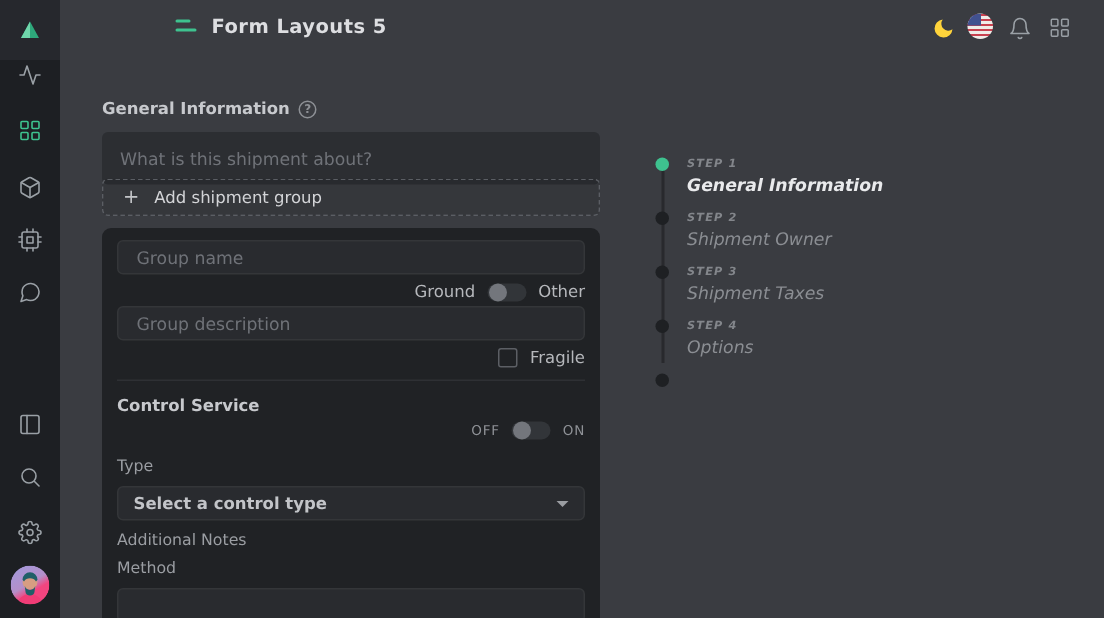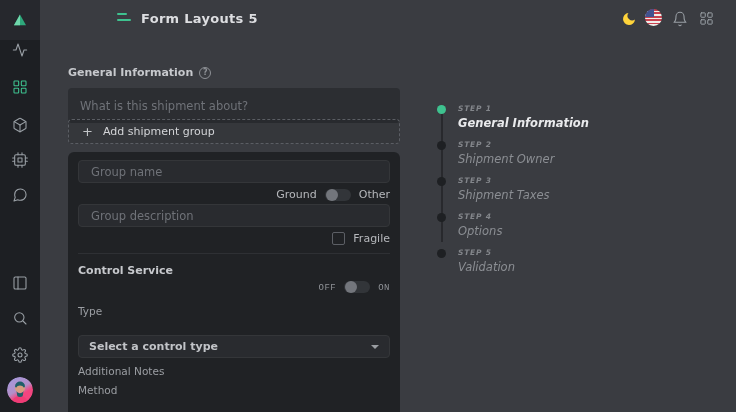--- a/index.html
+++ b/index.html
@@ -47,25 +47,25 @@
   .row-end { display:flex; justify-content:flex-end; align-items:flex-end; gap:8px; }
   .small-lbl { font-size:11px; color:#b6b8bc; }
   .toggle { width:26px; height:12px; border-radius:6px; background:#323539; position:relative; cursor:pointer; flex:0 0 auto; }
   .toggle .knob { position:absolute; left:1px; top:0px; width:12px; height:12px; border-radius:50%; background:#73767c; }
   .ground-row { margin-top:4px; height:14px; }
   .desc-input-wrap { margin-top:3px; }
   .fragile-row { margin-top:4px; height:14px; }
   .checkbox { width:13px; height:13px; border:1px solid #5c5f65; border-radius:2px; background:transparent; cursor:pointer; flex:0 0 auto; }
   .divider { border-top:1px solid #2e3034; margin-top:8px; }
   .ctl-title { margin-top:10px; font-size:11px; font-weight:bold; color:#c7c9cd; }
-  .offon-row { margin-top:2px; height:14px;font-family:Liberation Mono, monospace; }
+  .offon-row { margin-top:2px; height:14px; }
   .offon-lbl { font-size:9px; color:#8f9297; letter-spacing:.5px; }
   .fld-lbl { margin-top:10px; font-size:10.5px; color:#9b9ea3; }
   .fld-lbl.first { margin-top:12px; }
-  .select { margin-top:18px; width:100%; height:23px; background:#292b2f; border:1px solid #343639; border-radius:4px; display:flex; align-items:center; justify-content:space-between; padding:0 10px; cursor:pointer; }
+  .select { margin-top:7px; width:100%; height:23px; background:#292b2f; border:1px solid #343639; border-radius:4px; display:flex; align-items:center; justify-content:space-between; padding:0 10px; cursor:pointer; }
   .select .sel-txt { font-size:11px; font-weight:bold; color:#c2c4c8; }
   .caret { width:0; height:0; border-left:4px solid transparent; border-right:4px solid transparent; border-top:4px solid #9a9da2; }
   .notes-wrap { margin-top:2px; }
   .method-lbl { margin-top:7px; }
 
   
   .stepper { position:absolute; left:437px; top:104px; width:230px;font-style:italic; }
   .step-line { position:absolute; left:4px; top:6px; width:1.5px; height:132px; background:#28292d; }
   .step { position:relative; display:flex; gap:12px; margin-bottom:10px; }
   .dot { position:relative; z-index:1; width:9px; height:9px; border-radius:50%; background:#1e2023; margin-top:1px; flex:0 0 auto; cursor:pointer; }
@@ -276,20 +276,16 @@
     </div>
     <div class="step">
       <div class="dot"></div>
       <div>
         <div class="step-lbl">STEP 4</div>
         <div class="step-title">Options</div>
       </div>
     </div>
     <div class="step">
       <div class="dot"></div>
-      <div>
-        <div class="step-lbl">STEP 5</div>
-        <div class="step-title">Validation</div>
-      </div>
     </div>
   </div>
 
 </div>
 
 </body></html>

